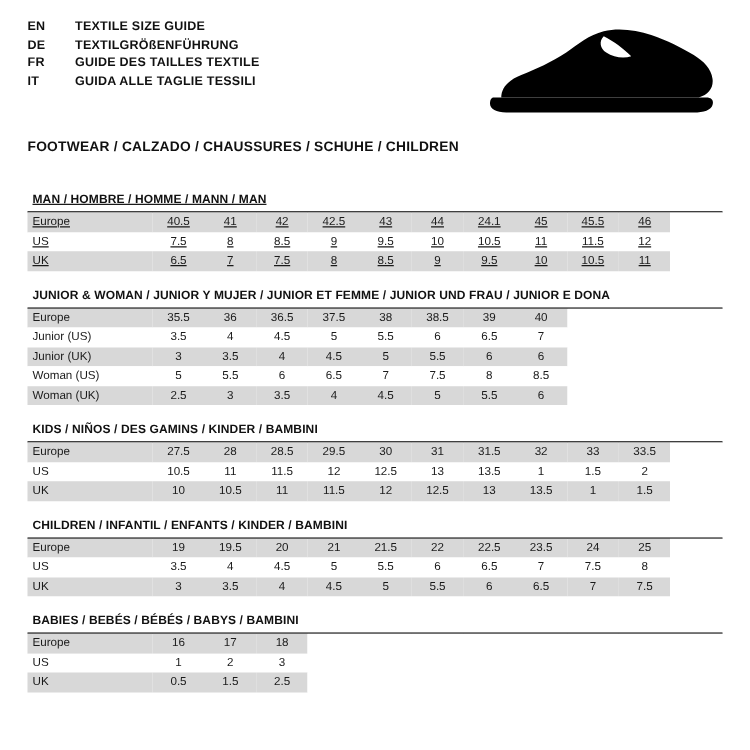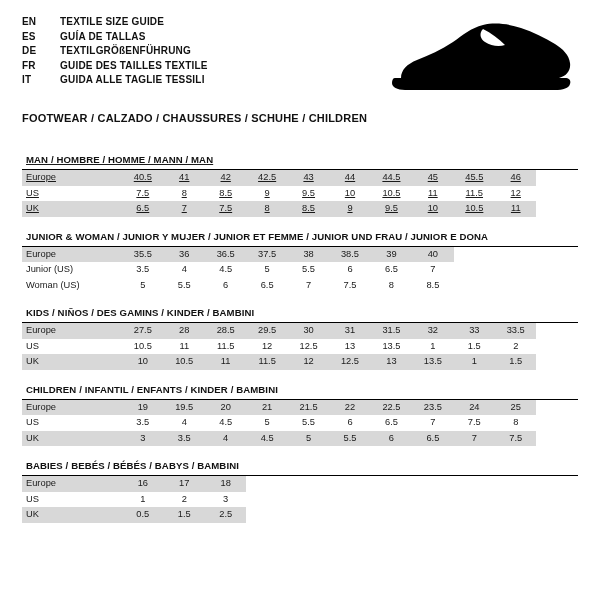--- a/index.html
+++ b/index.html
@@ -120,24 +120,20 @@
 <body>
 
 <div class="page">
 
   <div class="header">
     <table class="lang-table">
       <tbody>
           <tr>
             <td class="lang-code">EN</td>
             <td class="lang-title">TEXTILE SIZE GUIDE</td>
-          </tr>
-          <tr>
-            <td class="lang-code">ES</td>
-            <td class="lang-title">GUÍA DE TALLAS</td>
           </tr>
           <tr>
             <td class="lang-code">DE</td>
             <td class="lang-title">TEXTILGRÖßENFÜHRUNG</td>
           </tr>
           <tr>
             <td class="lang-code">FR</td>
             <td class="lang-title">GUIDE DES TAILLES TEXTILE</td>
           </tr>
           <tr>
@@ -179,21 +175,21 @@
           </colgroup>
           <tbody>
             <tr class="shade">
               <td class="lbl">Europe</td>
               <td>40.5</td>
               <td>41</td>
               <td>42</td>
               <td>42.5</td>
               <td>43</td>
               <td>44</td>
-              <td>44.5</td>
+              <td>24.1</td>
               <td>45</td>
               <td>45.5</td>
               <td>46</td>
               <td class="empty"></td>
             </tr>
             <tr class="white">
               <td class="lbl">US</td>
               <td>7.5</td>
               <td>8</td>
               <td>8.5</td>
@@ -263,30 +259,58 @@
               <td>4.5</td>
               <td>5</td>
               <td>5.5</td>
               <td>6</td>
               <td>6.5</td>
               <td>7</td>
               <td class="empty"></td>
               <td class="empty"></td>
               <td class="empty"></td>
             </tr>
+            <tr class="shade">
+              <td class="lbl">Junior (UK)</td>
+              <td>3</td>
+              <td>3.5</td>
+              <td>4</td>
+              <td>4.5</td>
+              <td>5</td>
+              <td>5.5</td>
+              <td>6</td>
+              <td>6</td>
+              <td class="empty"></td>
+              <td class="empty"></td>
+              <td class="empty"></td>
+            </tr>
             <tr class="white">
               <td class="lbl">Woman (US)</td>
               <td>5</td>
               <td>5.5</td>
               <td>6</td>
               <td>6.5</td>
               <td>7</td>
               <td>7.5</td>
               <td>8</td>
               <td>8.5</td>
+              <td class="empty"></td>
+              <td class="empty"></td>
+              <td class="empty"></td>
+            </tr>
+            <tr class="shade">
+              <td class="lbl">Woman (UK)</td>
+              <td>2.5</td>
+              <td>3</td>
+              <td>3.5</td>
+              <td>4</td>
+              <td>4.5</td>
+              <td>5</td>
+              <td>5.5</td>
+              <td>6</td>
               <td class="empty"></td>
               <td class="empty"></td>
               <td class="empty"></td>
             </tr>
           </tbody>
         </table>
       </div>
       <div class="section">
         <div class="section-title">KIDS / NIÑOS / DES GAMINS / KINDER / BAMBINI</div>
         <div class="rule"></div>

